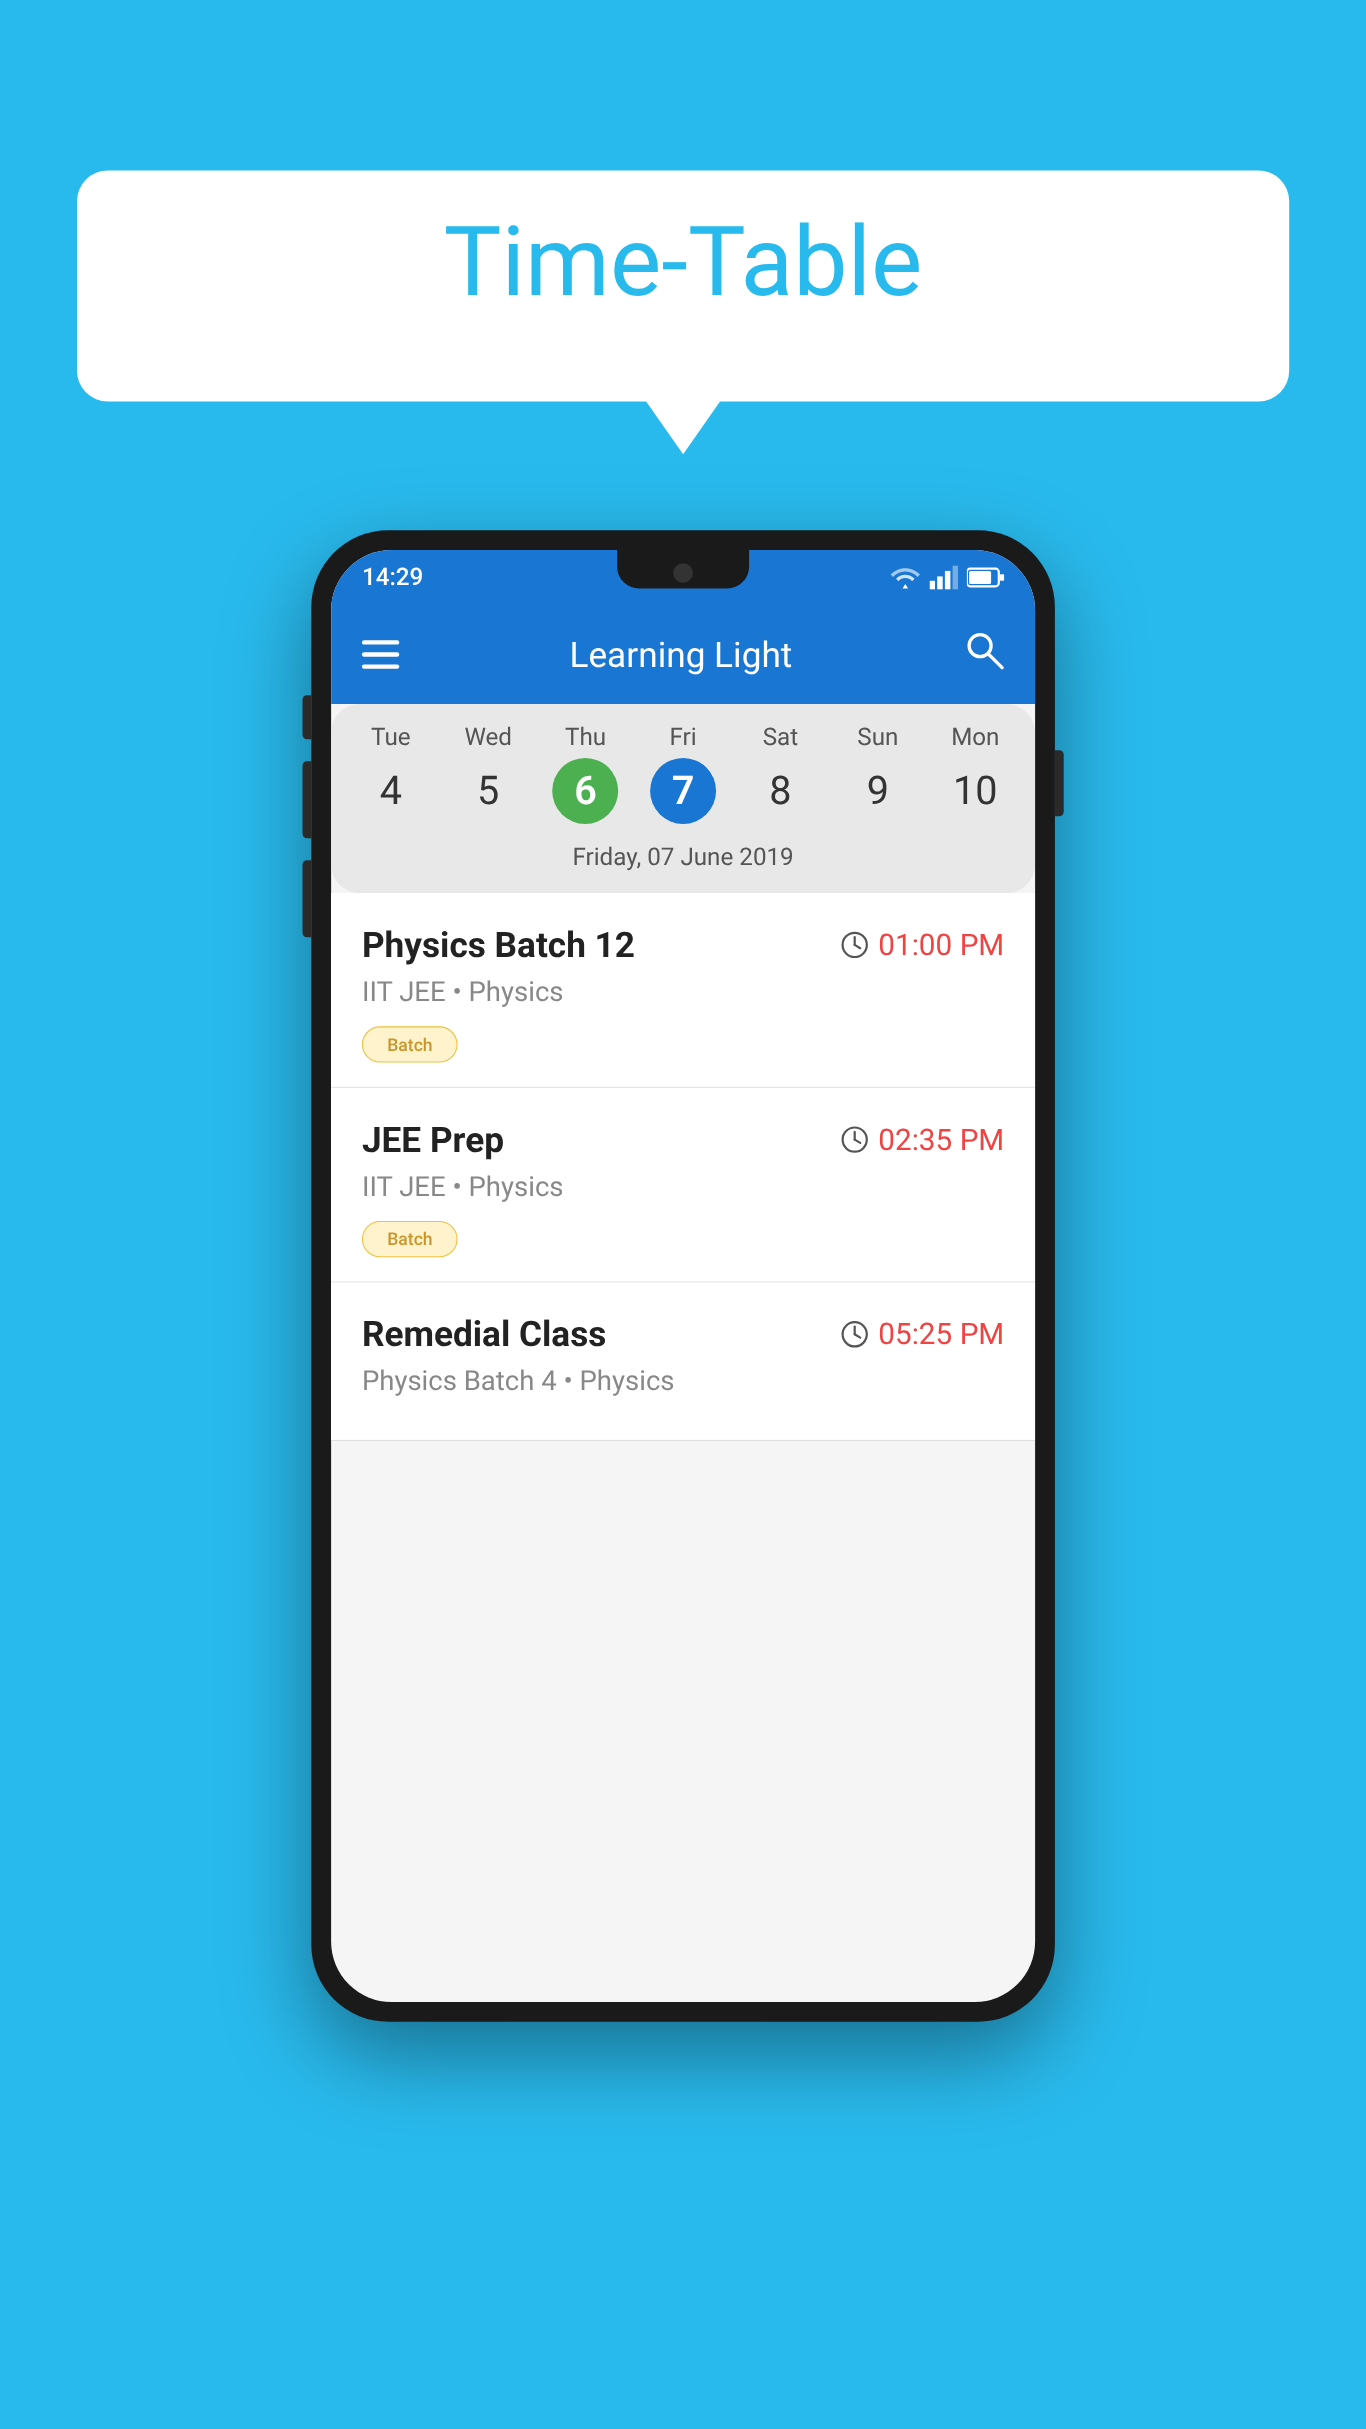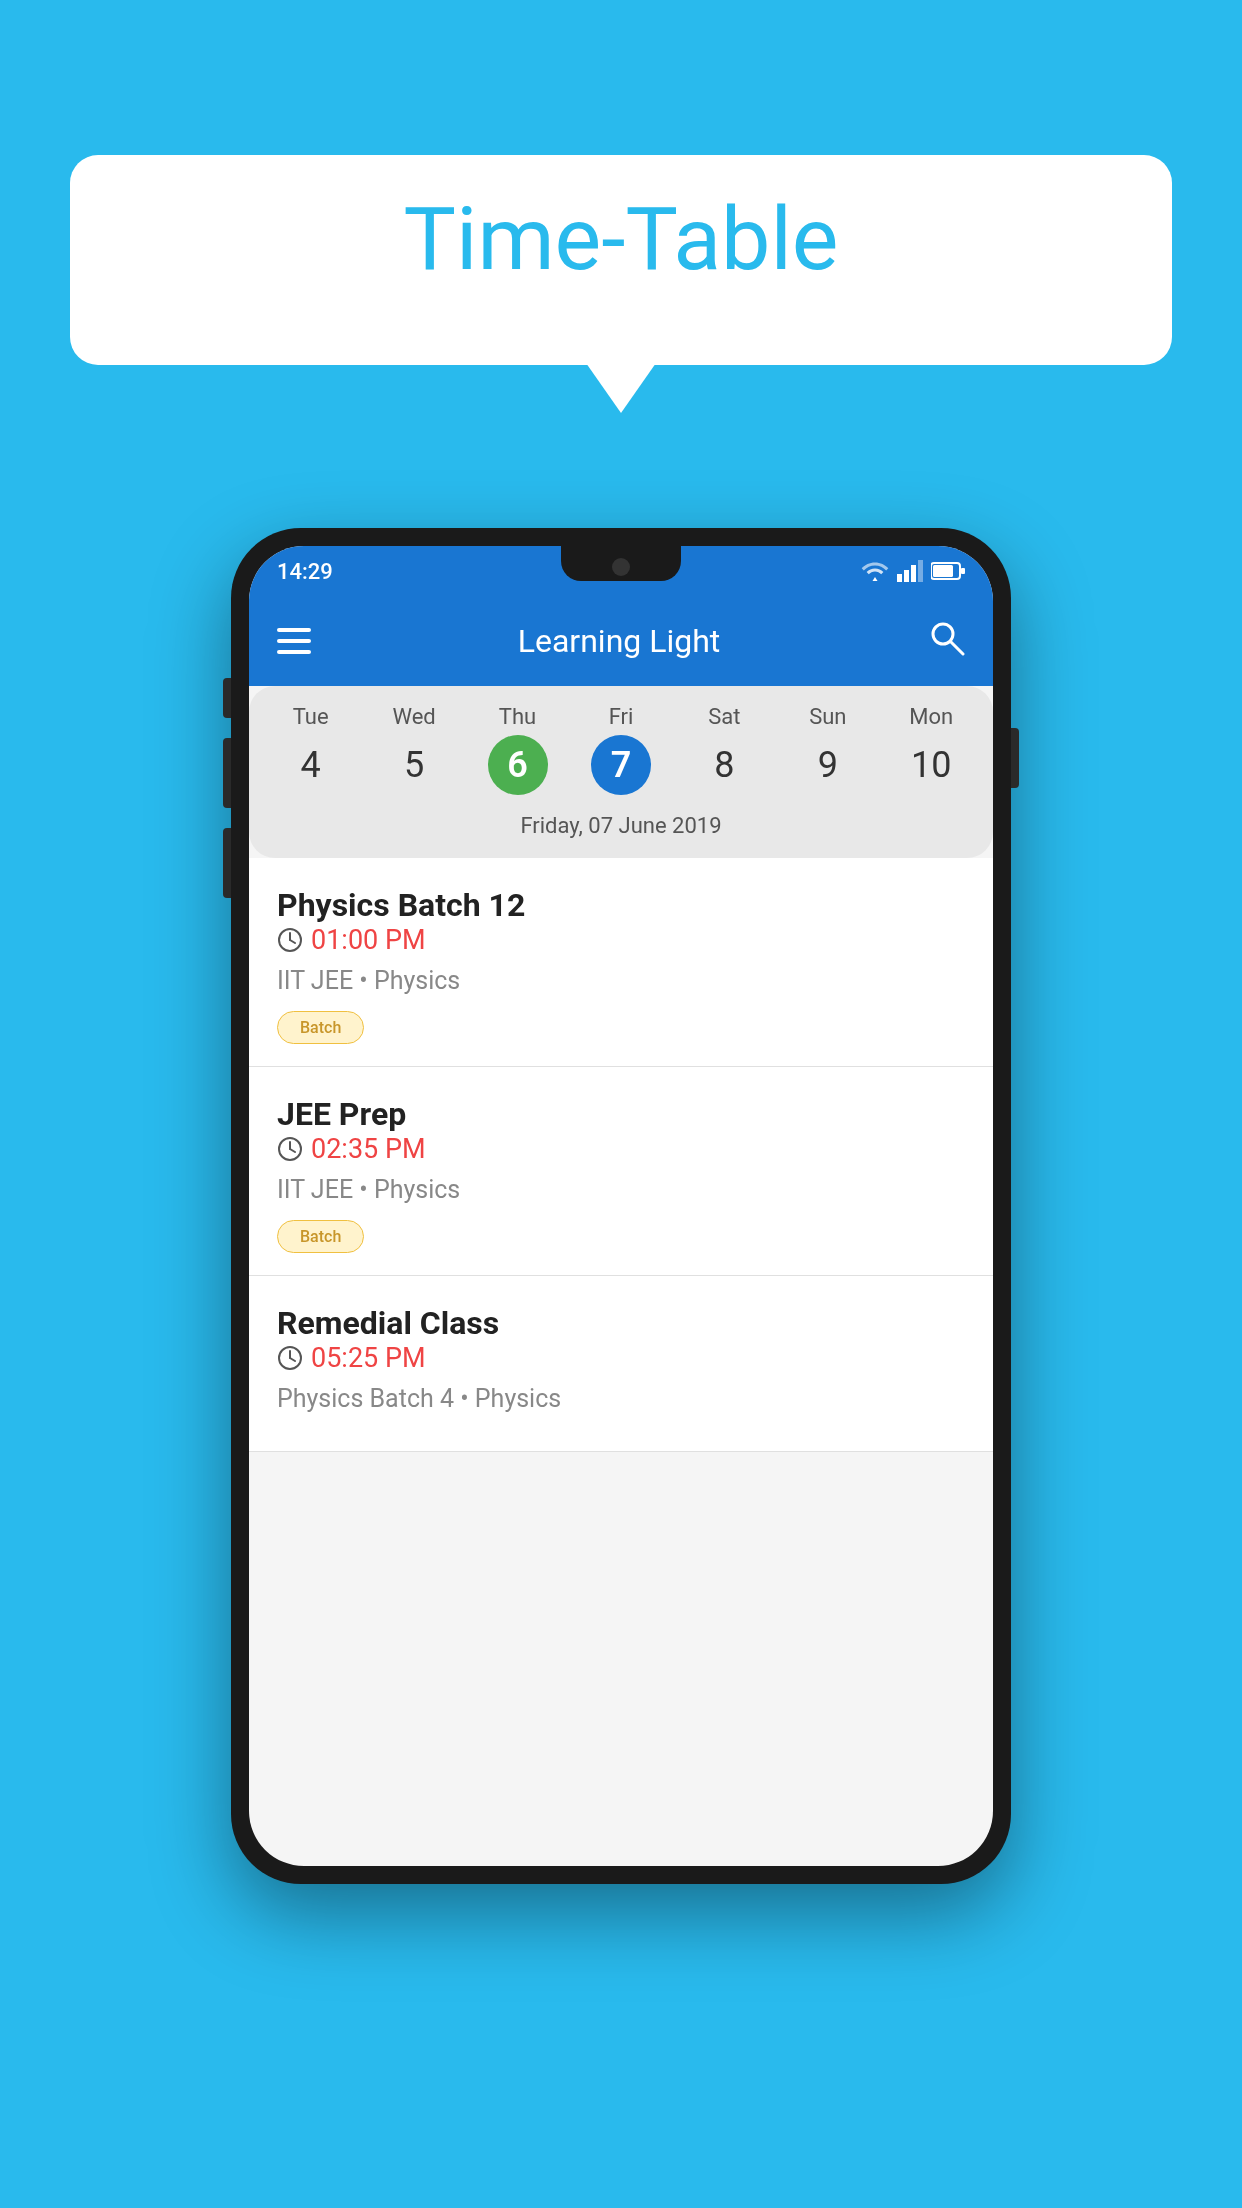--- a/index.html
+++ b/index.html
@@ -56,24 +56,24 @@
 
     .bubble-subtitle {
       font-size: 36px;
       color: #888;
       font-weight: 400;
     }
 
     
     .phone-container {
       position: absolute;
-      top: 528px;
+      top: 482px;
       left: 50%;
       transform: translateX(-50%);
-      width: 780px;
+      width: 676px;
     }
 
     .phone-frame {
       background: #1a1a1a;
       border-radius: 70px;
       padding: 18px;
       position: relative;
       box-shadow: 0 30px 80px rgba(0,0,0,0.4);
     }
 
@@ -274,22 +274,22 @@
 
     .schedule-item {
       background: white;
       padding: 28px 28px 22px;
       border-bottom: 1px solid #e0e0e0;
     }
 
     .item-header {
       display: flex;
       justify-content: space-between;
+      align-items: center;
       margin-bottom: 10px;
-      flex-direction: column;
     }
 
     .item-title {
       font-size: 32px;
       font-weight: 700;
       color: #222;
     }
 
     .item-time {
       display: flex;

